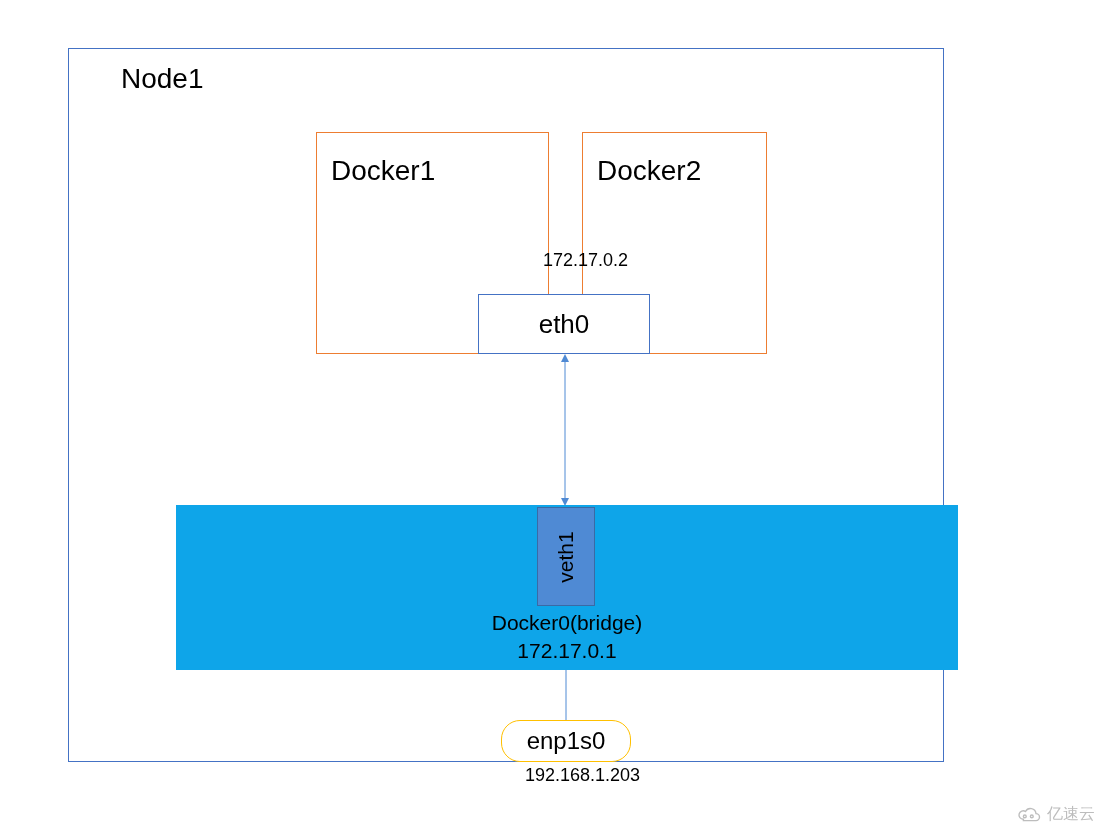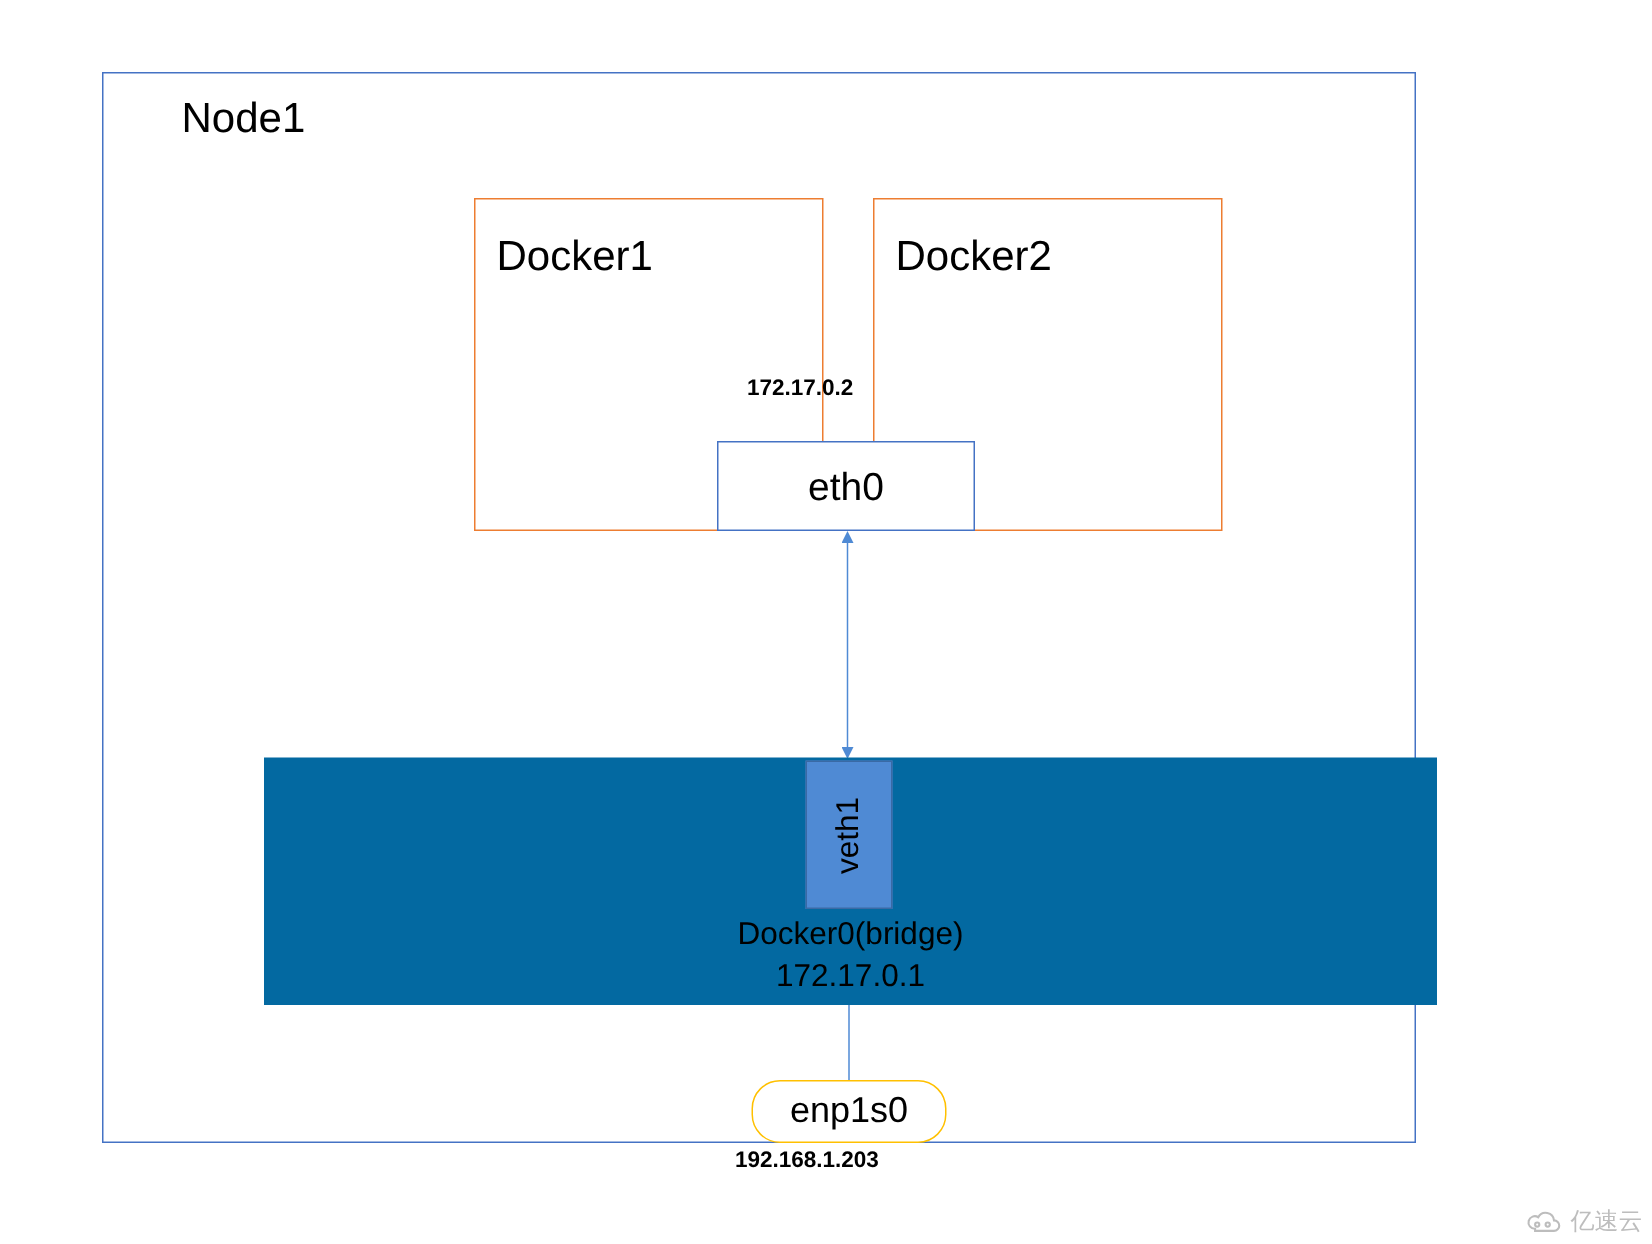--- a/index.html
+++ b/index.html
@@ -35,26 +35,25 @@
   .eth0-box {
     border: 1px solid #4472c4;
     background: #ffffff;
     display: flex;
     align-items: center;
     justify-content: center;
     font-size: 26px;
   }
   .ip-label {
     position: absolute;
-    font-size: 15px;
-    text-align: left;
-    font-weight: bold;
+    font-size: 18px;
+    text-align: right;
   }
   .bridge-box {
-    background: #0369a1;
+    background: #0ea5e9;
   }
   .veth-box {
     background: #4f8ad4;
     border: 1px solid #3a6aa5;
     display: flex;
     align-items: center;
     justify-content: center;
   }
   .veth-label {
     transform: rotate(-90deg);
@@ -102,21 +101,21 @@
 <body>
 
 <div class="box node-box" style="left:68px; top:48px; width:876px; height:714px;">
   <div class="node-title" style="left:52px; top:14px;">Node1</div>
 </div>
 
 <div class="box docker-box" style="left:316px; top:132px; width:233px; height:222px;">
   <div class="docker-title" style="left:14px; top:22px;">Docker1</div>
 </div>
 
-<div class="box docker-box" style="left:582px; top:132px; width:233px; height:222px;">
+<div class="box docker-box" style="left:582px; top:132px; width:185px; height:222px;">
   <div class="docker-title" style="left:14px; top:22px;">Docker2</div>
 </div>
 
 <div class="ip-label" style="left:498px; top:250px; width:130px;">172.17.0.2</div>
 
 <div class="box eth0-box" style="left:478px; top:294px; width:172px; height:60px;align-items:center;">
   <span>eth0</span>
 </div>
 
 <svg class="arrow" style="left:560px; top:354px; width:10px; height:152px;">

